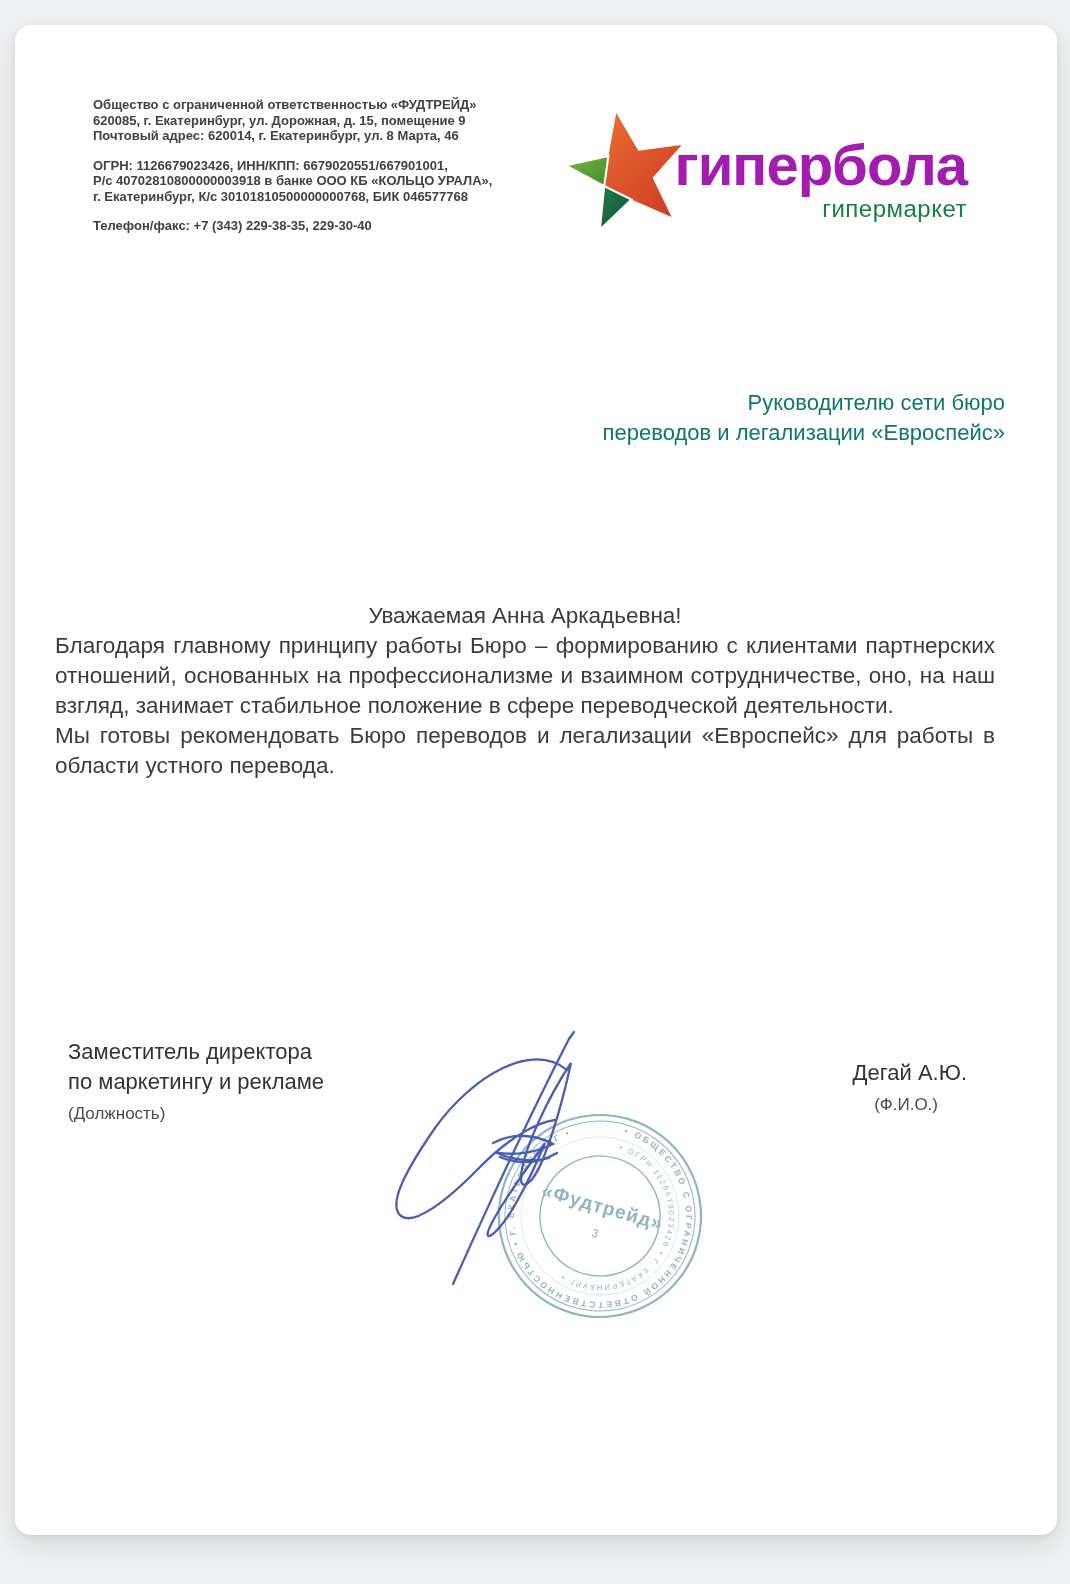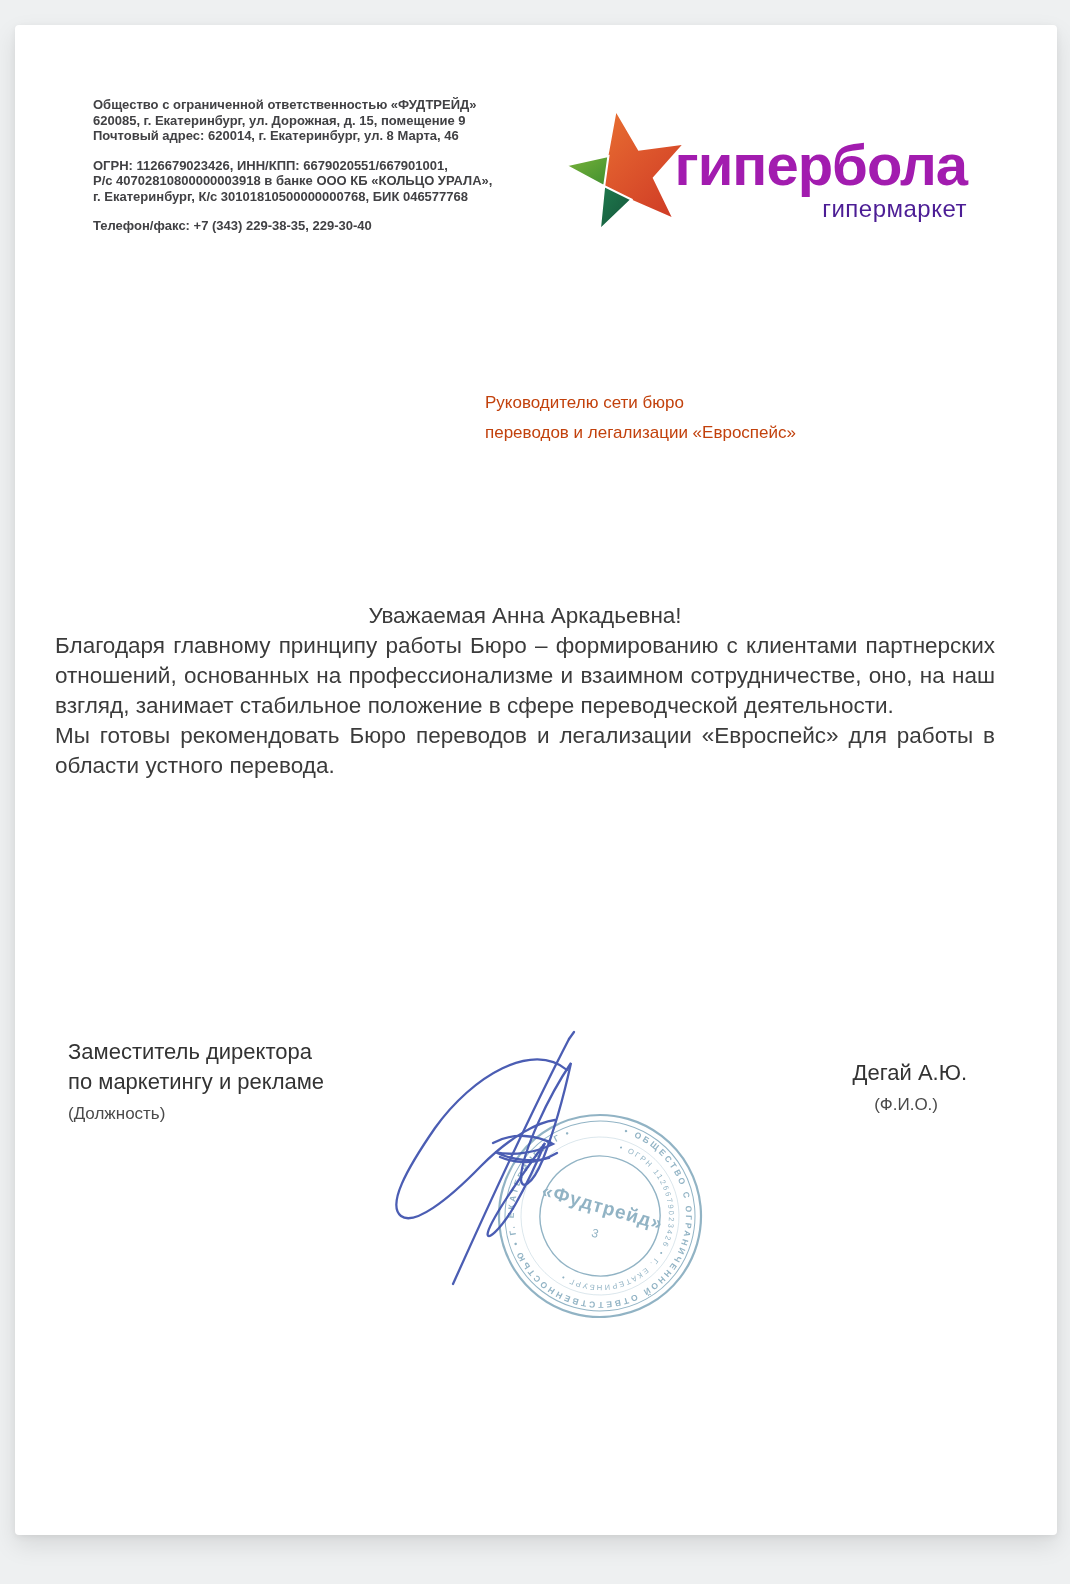--- a/index.html
+++ b/index.html
@@ -6,47 +6,47 @@
   body{
     width:1070px;height:1584px;
     background:#eef0f1;
     font-family:"Liberation Sans","DejaVu Sans",sans-serif;
     position:relative;
     -webkit-font-smoothing:antialiased;
   }
   .page{
     position:absolute;left:15px;top:25px;
     width:1042px;height:1510px;
-    background:#ffffff;border-radius:4px;
+    background:#ffffff;border-radius:16px;
     box-shadow:0 10px 24px rgba(0,0,0,.10),0 2px 6px rgba(0,0,0,.06);
     overflow:hidden;
   }
   
   .letterhead{
     position:absolute;left:78px;top:72px;width:420px;
     color:#414144;font-weight:bold;font-size:13px;line-height:15.5px;
   }
   .lh-group{margin-bottom:14px;}
   .lh-line{white-space:nowrap;}
   
   .logo{position:absolute;left:548px;top:80px;width:410px;height:140px;}
   .logo-star{position:absolute;left:0;top:3px;width:128px;height:128px;}
   .logo-brand{
     position:absolute;left:104px;top:26px;width:300px;
     font-size:58px;font-weight:bold;letter-spacing:-1px;color:#a21caf;
     text-align:right;
   }
   .logo-tagline{
     position:absolute;right:6px;top:90px;width:300px;
-    font-size:24px;color:#4c1d95;text-align:right;letter-spacing:.5px;
+    font-size:24px;color:#15803d;text-align:right;letter-spacing:.5px;
   }
   
   .recipient{
     position:absolute;right:52px;top:363px;width:520px;
-    font-size:17px;line-height:30px;color:#c2410c;text-align:left;
+    font-size:22px;line-height:30px;color:#0f766e;text-align:right;
   }
   
   .letter-body{
     position:absolute;left:40px;top:576px;width:940px;
     font-size:22.5px;line-height:30px;color:#3b3b3b;
   }
   .letter-body p{margin:0;text-align:justify;}
   .letter-body p.salutation{text-align:center;}
   
   .signoff-left{

